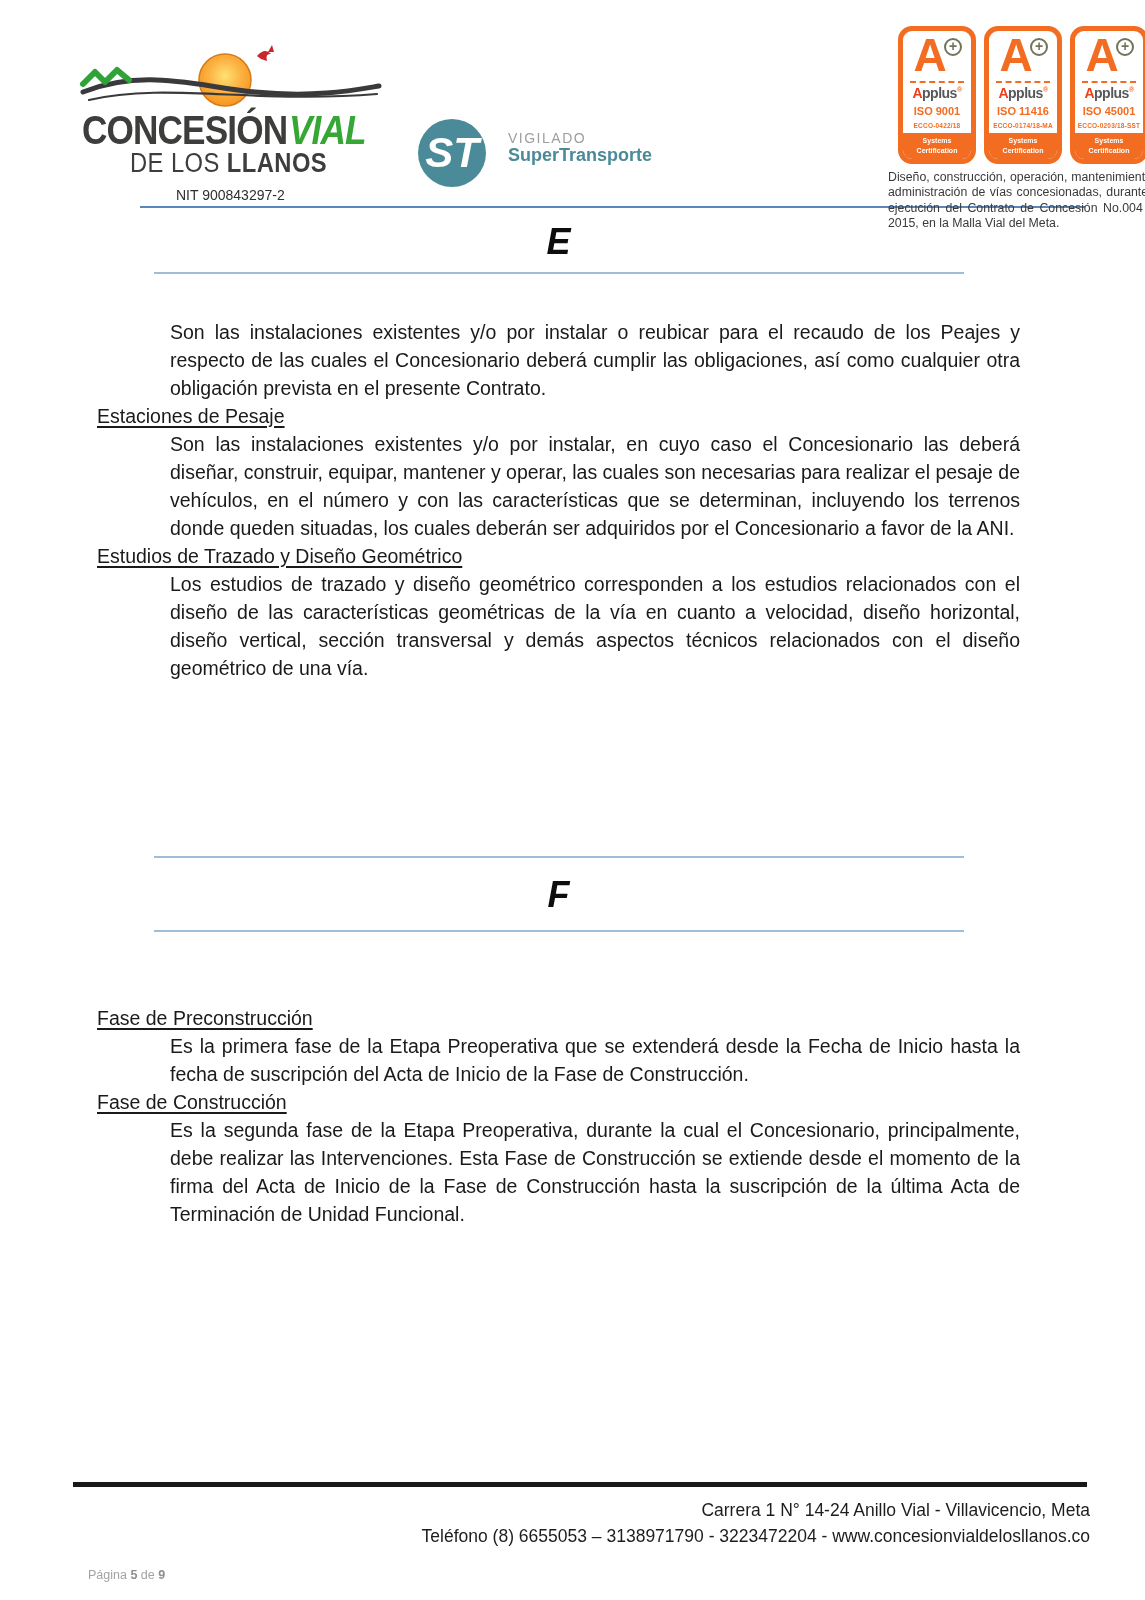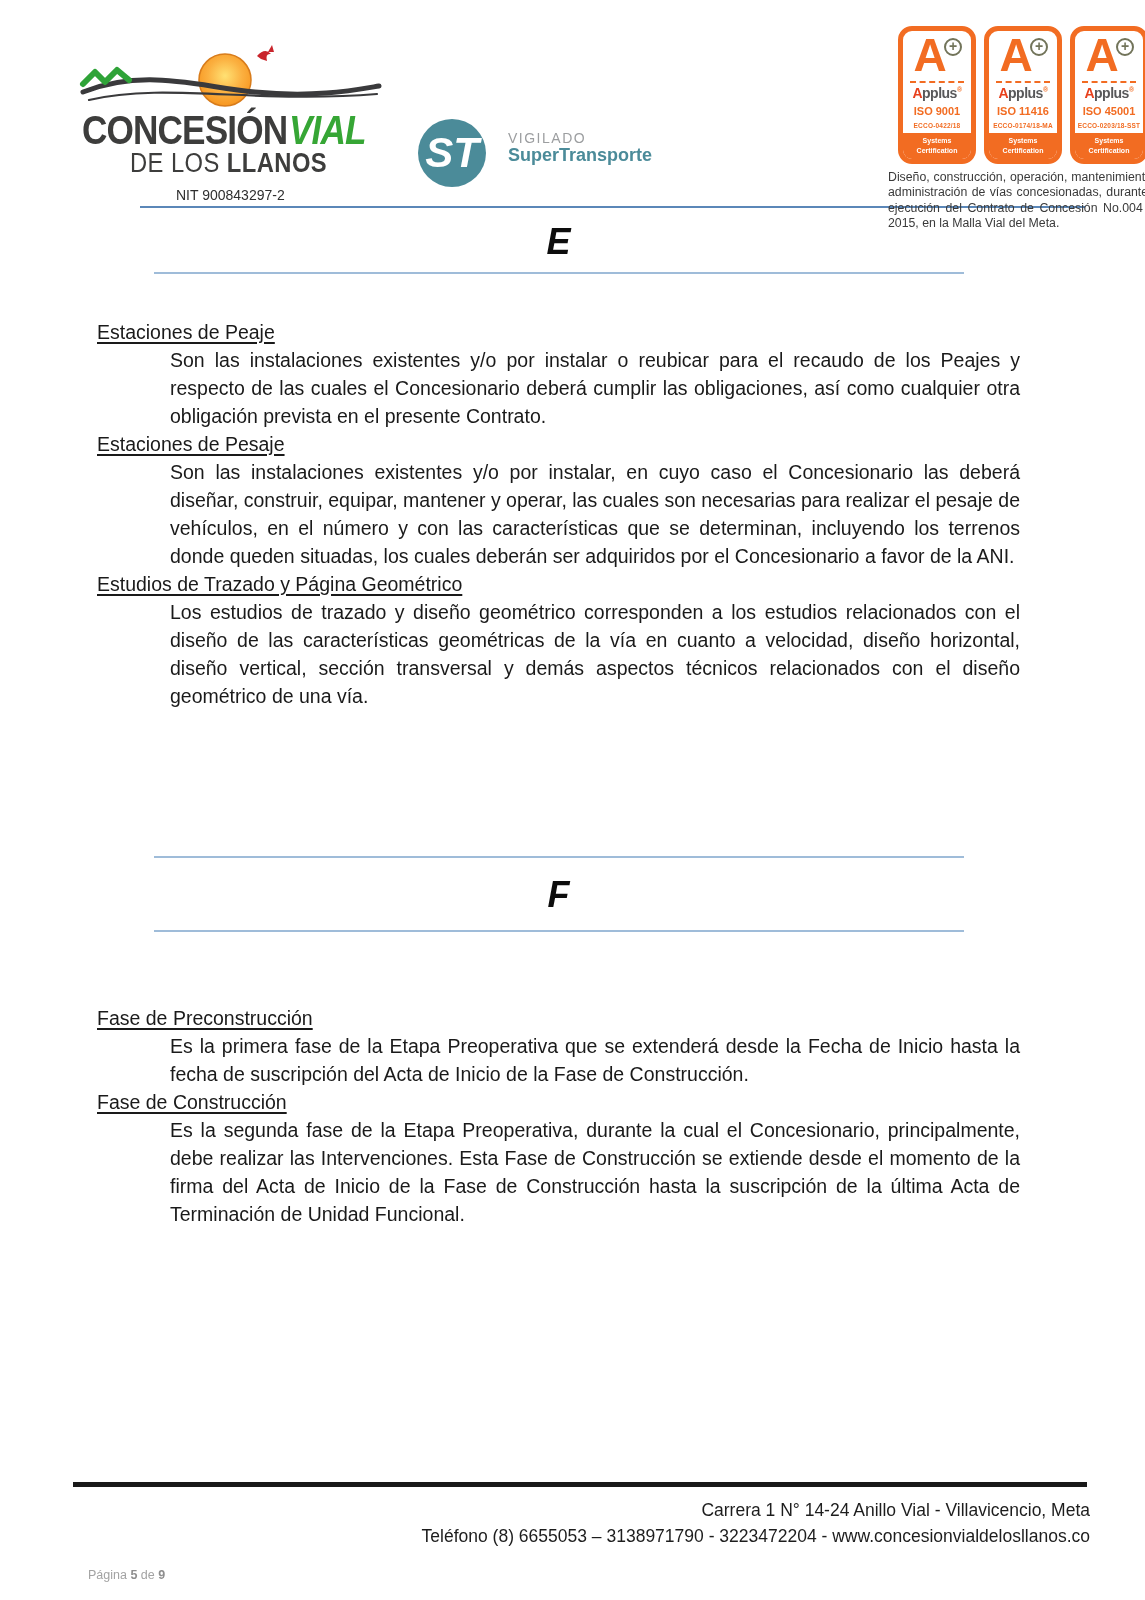--- a/index.html
+++ b/index.html
@@ -134,29 +134,28 @@
   </div>
   <div class="badge-caption">Diseño, construcción, operación, mantenimiento y administración de vías concesionadas, durante la ejecución del Contrato de Concesión No.004 de 2015, en la Malla Vial del Meta.</div>
 
   <div class="divider divider-e">
     <div class="divider-letter">E</div>
     <div class="divider-line"></div>
   </div>
 
   <div class="glossary glossary-e">
     <div class="entry">
-      <div class="term">Estaciones de Peaje</div>
       <div class="definition">Son las instalaciones existentes y/o por instalar o reubicar para el recaudo de los Peajes y respecto de las cuales el Concesionario deberá cumplir las obligaciones, así como cualquier otra obligación prevista en el presente Contrato.</div>
     </div>
     <div class="entry">
       <div class="term">Estaciones de Pesaje</div>
       <div class="definition">Son las instalaciones existentes y/o por instalar, en cuyo caso el Concesionario las deberá diseñar, construir, equipar, mantener y operar, las cuales son necesarias para realizar el pesaje de vehículos, en el número y con las características que se determinan, incluyendo los terrenos donde queden situadas, los cuales deberán ser adquiridos por el Concesionario a favor de la ANI.</div>
     </div>
     <div class="entry">
-      <div class="term">Estudios de Trazado y Página Geométrico</div>
+      <div class="term">Estudios de Trazado y Diseño Geométrico</div>
       <div class="definition">Los estudios de trazado y diseño geométrico corresponden a los estudios relacionados con el diseño de las características geométricas de la vía en cuanto a velocidad, diseño horizontal, diseño vertical, sección transversal y demás aspectos técnicos relacionados con el diseño geométrico de una vía.</div>
     </div>
   </div>
 
   <div class="divider divider-f">
     <div class="divider-line"></div>
     <div class="divider-letter">F</div>
     <div class="divider-line bottom"></div>
   </div>
 

